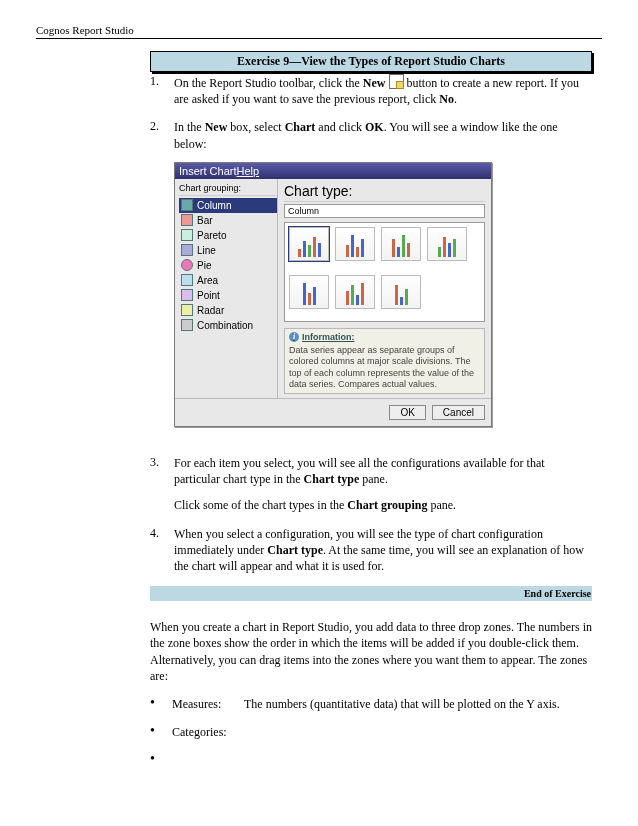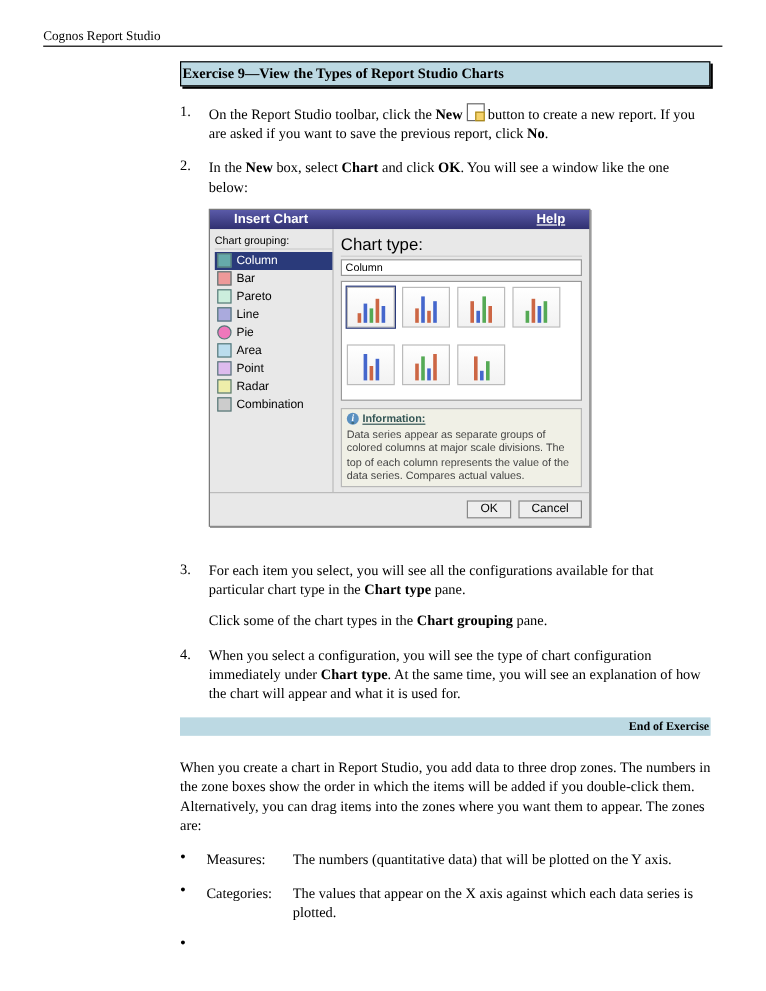--- a/index.html
+++ b/index.html
@@ -23,24 +23,25 @@
     margin-bottom: 12px;
   }
   .content {
     margin-left: 114px;
     margin-right: 10px;
   }
   .exercise-box {
     border: 1px solid #000;
     box-shadow: 2px 2px 0 #000;
     background: #bcd9e3;
-    padding: 2px 1px;
+    padding: 2px 14px;
     font-weight: bold;
     font-size: 12px;
-    margin-bottom: 14px;
+    margin-bottom: 2px;
+    text-align: center;
   }
   ol.steps {
     list-style: none;
     padding: 0;
     margin: 0;
   }
   ol.steps > li {
     display: flex;
     margin-bottom: 12px;
   }
@@ -77,25 +78,23 @@
     background: #d8d8d8;
     font-family: Tahoma, Arial, sans-serif;
     font-size: 10px;
     margin-top: 4px;
     margin-bottom: 16px;
     box-shadow: 1px 1px 0 #999;
   }
   .titlebar {
     background: linear-gradient(#5a5aa8, #303070);
     color: #fff;
-    padding: 2px 20px;
+    padding: 2px 4px;
     display: flex;
-    justify-content: space-between;
     font-size: 11px;
-    font-weight: bold;
   }
   .titlebar .help {
     text-decoration: underline;
     cursor: pointer;
   }
   .dlg-main{
     display:flex;
     background:#e8e8e8;
   }
   .dlg-left{
@@ -435,21 +434,20 @@
       <span class="dot">•</span>
       <div class="term-row">
         <span class="term">Measures:</span>
         <span class="def">The numbers (quantitative data) that will be plotted on the Y axis.</span>
       </div>
     </li>
     <li>
       <span class="dot">•</span>
       <div class="term-row">
         <span class="term">Categories:</span>
-        <span class="def">The values that appear on the X axis against which each data series is plotted.</span>
       </div>
     </li>
     <li>
       <span class="dot">•</span>
       <div style="flex:1">
         <div>
           &nbsp;
           
         </div>
 

